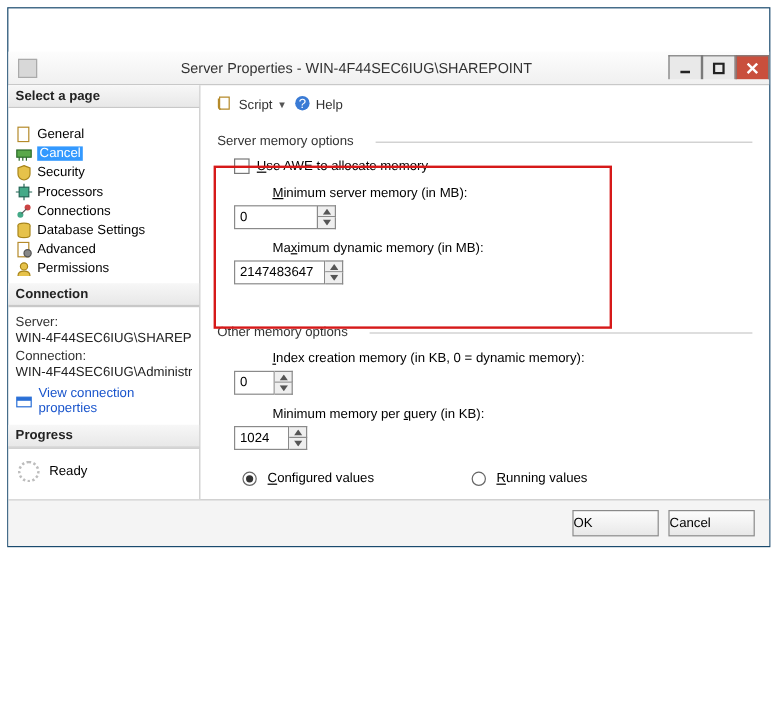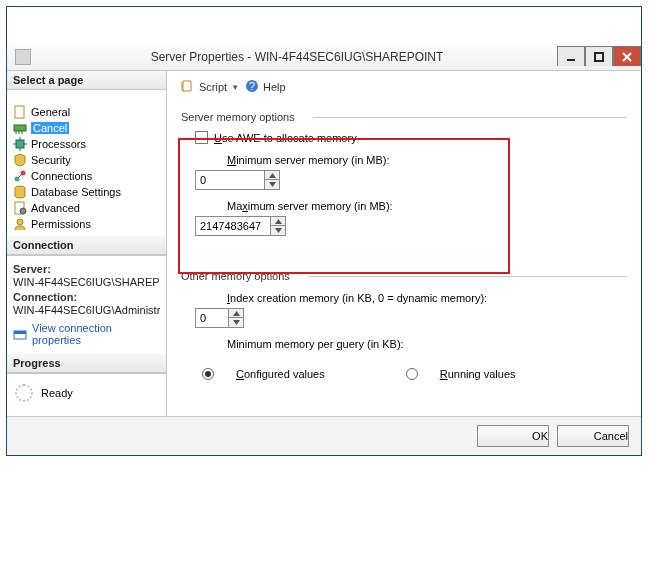--- a/index.html
+++ b/index.html
@@ -13,21 +13,21 @@
   .win-btn.close { background:#c94f3d; color:#fff; }
   .win-btn svg { width:10px; height:10px; }
   .body { display:flex; }
   .left { width: 160px; border-right: 1px solid #c8c8c8; background:#fff; display:flex; flex-direction:column; }
   .panel-header { background: linear-gradient(#f7f7f7,#e8e8e8); border-bottom:1px solid #c8c8c8; padding:3px 6px; font-weight:bold; color:#222; }
   .pages { padding: 2px 0 4px 0; margin-top: 12px; }
   .page-item { display:flex; align-items:center; gap:4px; padding:1px 6px; cursor:default; }
   .page-item.selected .lbl { background:#3399ff; color:#fff; padding:0 2px; }
   .page-icon { width:14px; height:14px; display:inline-flex; align-items:center; justify-content:center; }
   .conn-box, .prog-box { border-top:1px solid #c8c8c8; padding: 4px 6px 8px 6px; }
-  .conn-box .sub { color:#333; margin:3px 0 1px 0;font-weight:bold; }
+  .conn-box .sub { color:#333; margin:3px 0 1px 0; }
   .conn-box .val { color:#222; white-space:nowrap; overflow:hidden; }
   .link { color:#1a55cc; cursor:pointer; }
   .link-row { display:flex; align-items:center; gap:5px; margin-top:6px; }
   .spinner { width:18px; height:18px; border:2px dotted #bdbdbd; border-radius:50%; display:inline-block; }
   .ready-row { display:flex; align-items:center; gap:8px; padding:6px 2px;text-align:center; }
   .spacer-flex { flex:1; }
   .right { flex:1; padding: 8px 14px 10px 14px; position:relative; }
   .toolbar { display:flex; align-items:flex-start; gap:6px; padding-bottom:6px; }
   .tool { display:flex; align-items:center; gap:4px; color:#333; }
   .tool .caret { font-size:8px; color:#555; }
@@ -42,25 +42,25 @@
   .fld-label { margin-top:10px;padding-left:32px; }
   .spinput { display:flex; margin-top:4px; }
   .spinput input { height:20px; border:1px solid #8a8a8a; padding:0 4px; width:70px; background:#fff; }
   .spinput.wide input { width:76px; }
   .spinbtns { display:flex; flex-direction:column; }
   .spinbtns div { width:15px; height:10px; border:1px solid #8a8a8a; border-left:0; background:#efefef; display:flex; align-items:center; justify-content:center; }
   .spinbtns div:last-child { border-top:0; }
   .spinbtns svg { width:7px; height:5px; }
   .redbox { border:2px solid #d61919; position:absolute; left:178px; top:138px; width:332px; height:136px; pointer-events:none; }
   .radio-row { display:flex; gap:60px; margin-top:18px; align-items:center; }
-  .radio { display:flex; align-items:center; gap:22px;padding-left:21px; }
+  .radio { display:flex; align-items:center; gap:9px;padding-left:21px; }
   .rdot { width:12px; height:12px; border:1px solid #666; border-radius:50%; display:flex; align-items:center; justify-content:center; }
   .rdot .fill { width:6px; height:6px; background:#333; border-radius:50%; }
   .footer { border-top:1px solid #c8c8c8; padding:8px 12px; display:flex; justify-content:flex-end; gap:8px; background:#f4f4f4; }
-  .btn { min-width:72px; height:22px; border:1px solid #8a8a8a; background:linear-gradient(#fdfdfd,#e8e8e8); display:flex; align-items:center; justify-content:flex-end; }
+  .btn { min-width:72px; height:22px; border:1px solid #8a8a8a; background:linear-gradient(#fdfdfd,#e8e8e8); display:flex; align-items:center; justify-content:flex-start; }
   .u { text-decoration: underline; }
 </style>
 </head>
 <body>
 
 <div class="window">
   <div class="titlebar">
     <div class="app-icon"></div>
     <div class="title">Server Properties - WIN-4F44SEC6IUG\SHAREPOINT</div>
     <div class="win-btns">
@@ -102,36 +102,36 @@
                 <line x1="3" y1="10" x2="3" y2="13" stroke="#2a6a2a"></line>
                 <line x1="6" y1="10" x2="6" y2="13" stroke="#2a6a2a"></line>
                 <line x1="9" y1="10" x2="9" y2="13" stroke="#2a6a2a"></line>
               </svg>
             </span>
             <span class="lbl">Cancel</span>
           </div>
           <div class="page-item">
             <span class="page-icon">
               <svg width="14" height="14" viewBox="0 0 14 14">
+                <path d="M7 1 L12 3 L12 8 Q12 12 7 13 Q2 12 2 8 L2 3 Z" fill="#e6c24a" stroke="#a8851a"></path>
+              </svg>
+            </span>
+            <span class="lbl">Security</span>
+          </div>
+          <div class="page-item">
+            <span class="page-icon">
+              <svg width="14" height="14" viewBox="0 0 14 14">
                 <rect x="3" y="3" width="8" height="8" fill="#4a8" stroke="#265"></rect>
                 <line x1="7" y1="0" x2="7" y2="3" stroke="#265"></line>
                 <line x1="7" y1="11" x2="7" y2="14" stroke="#265"></line>
                 <line x1="0" y1="7" x2="3" y2="7" stroke="#265"></line>
                 <line x1="11" y1="7" x2="14" y2="7" stroke="#265"></line>
               </svg>
             </span>
             <span class="lbl">Processors</span>
-          </div>
-          <div class="page-item">
-            <span class="page-icon">
-              <svg width="14" height="14" viewBox="0 0 14 14">
-                <path d="M7 1 L12 3 L12 8 Q12 12 7 13 Q2 12 2 8 L2 3 Z" fill="#e6c24a" stroke="#a8851a"></path>
-              </svg>
-            </span>
-            <span class="lbl">Security</span>
           </div>
           <div class="page-item">
             <span class="page-icon">
               <svg width="14" height="14" viewBox="0 0 14 14">
                 <circle cx="4" cy="10" r="2.5" fill="#4a8"></circle>
                 <circle cx="10" cy="4" r="2.5" fill="#c44"></circle>
                 <line x1="5" y1="9" x2="9" y2="5" stroke="#555"></line>
               </svg>
             </span>
             <span class="lbl">Connections</span>
@@ -232,21 +232,21 @@
                   </svg>
                 </div>
               <div>
                   <svg viewBox="0 0 7 5">
                     <polygon points="0,0 7,0 3.5,5" fill="#555"></polygon>
                   </svg>
                 </div>
             </div>
           </div>
 
-          <div class="fld-label"><span>Ma</span><span class="u">x</span><span>imum server memory (in MB):</span></div>
+          <div class="fld-label"><span>Ma</span><span class="u">x</span><span>imum dynamic memory (in MB):</span></div>
           <div class="spinput wide">
             <input value="2147483647" style="">
             <div class="spinbtns">
               <div>
                   <svg viewBox="0 0 7 5">
                     <polygon points="3.5,0 7,5 0,5" fill="#555"></polygon>
                   </svg>
                 </div>
               <div>
                   <svg viewBox="0 0 7 5">
@@ -275,20 +275,35 @@
                 </div>
               <div>
                   <svg viewBox="0 0 7 5">
                     <polygon points="0,0 7,0 3.5,5" fill="#555"></polygon>
                   </svg>
                 </div>
             </div>
           </div>
 
           <div class="fld-label"><span>Minimum memory per </span><span class="u">q</span><span>uery (in KB):</span></div>
+          <div class="spinput">
+            <input style="width: 46px;" value="1024">
+            <div class="spinbtns">
+              <div>
+                  <svg viewBox="0 0 7 5">
+                    <polygon points="3.5,0 7,5 0,5" fill="#555"></polygon>
+                  </svg>
+                </div>
+              <div>
+                  <svg viewBox="0 0 7 5">
+                    <polygon points="0,0 7,0 3.5,5" fill="#555"></polygon>
+                  </svg>
+                </div>
+            </div>
+          </div>
         </div>
       </div>
 
       <div class="radio-row">
         <div class="radio">
           <span class="rdot">
               <span class="fill"></span>
             </span>
           <span><span class="u">C</span><span>onfigured values</span></span>
         </div>

